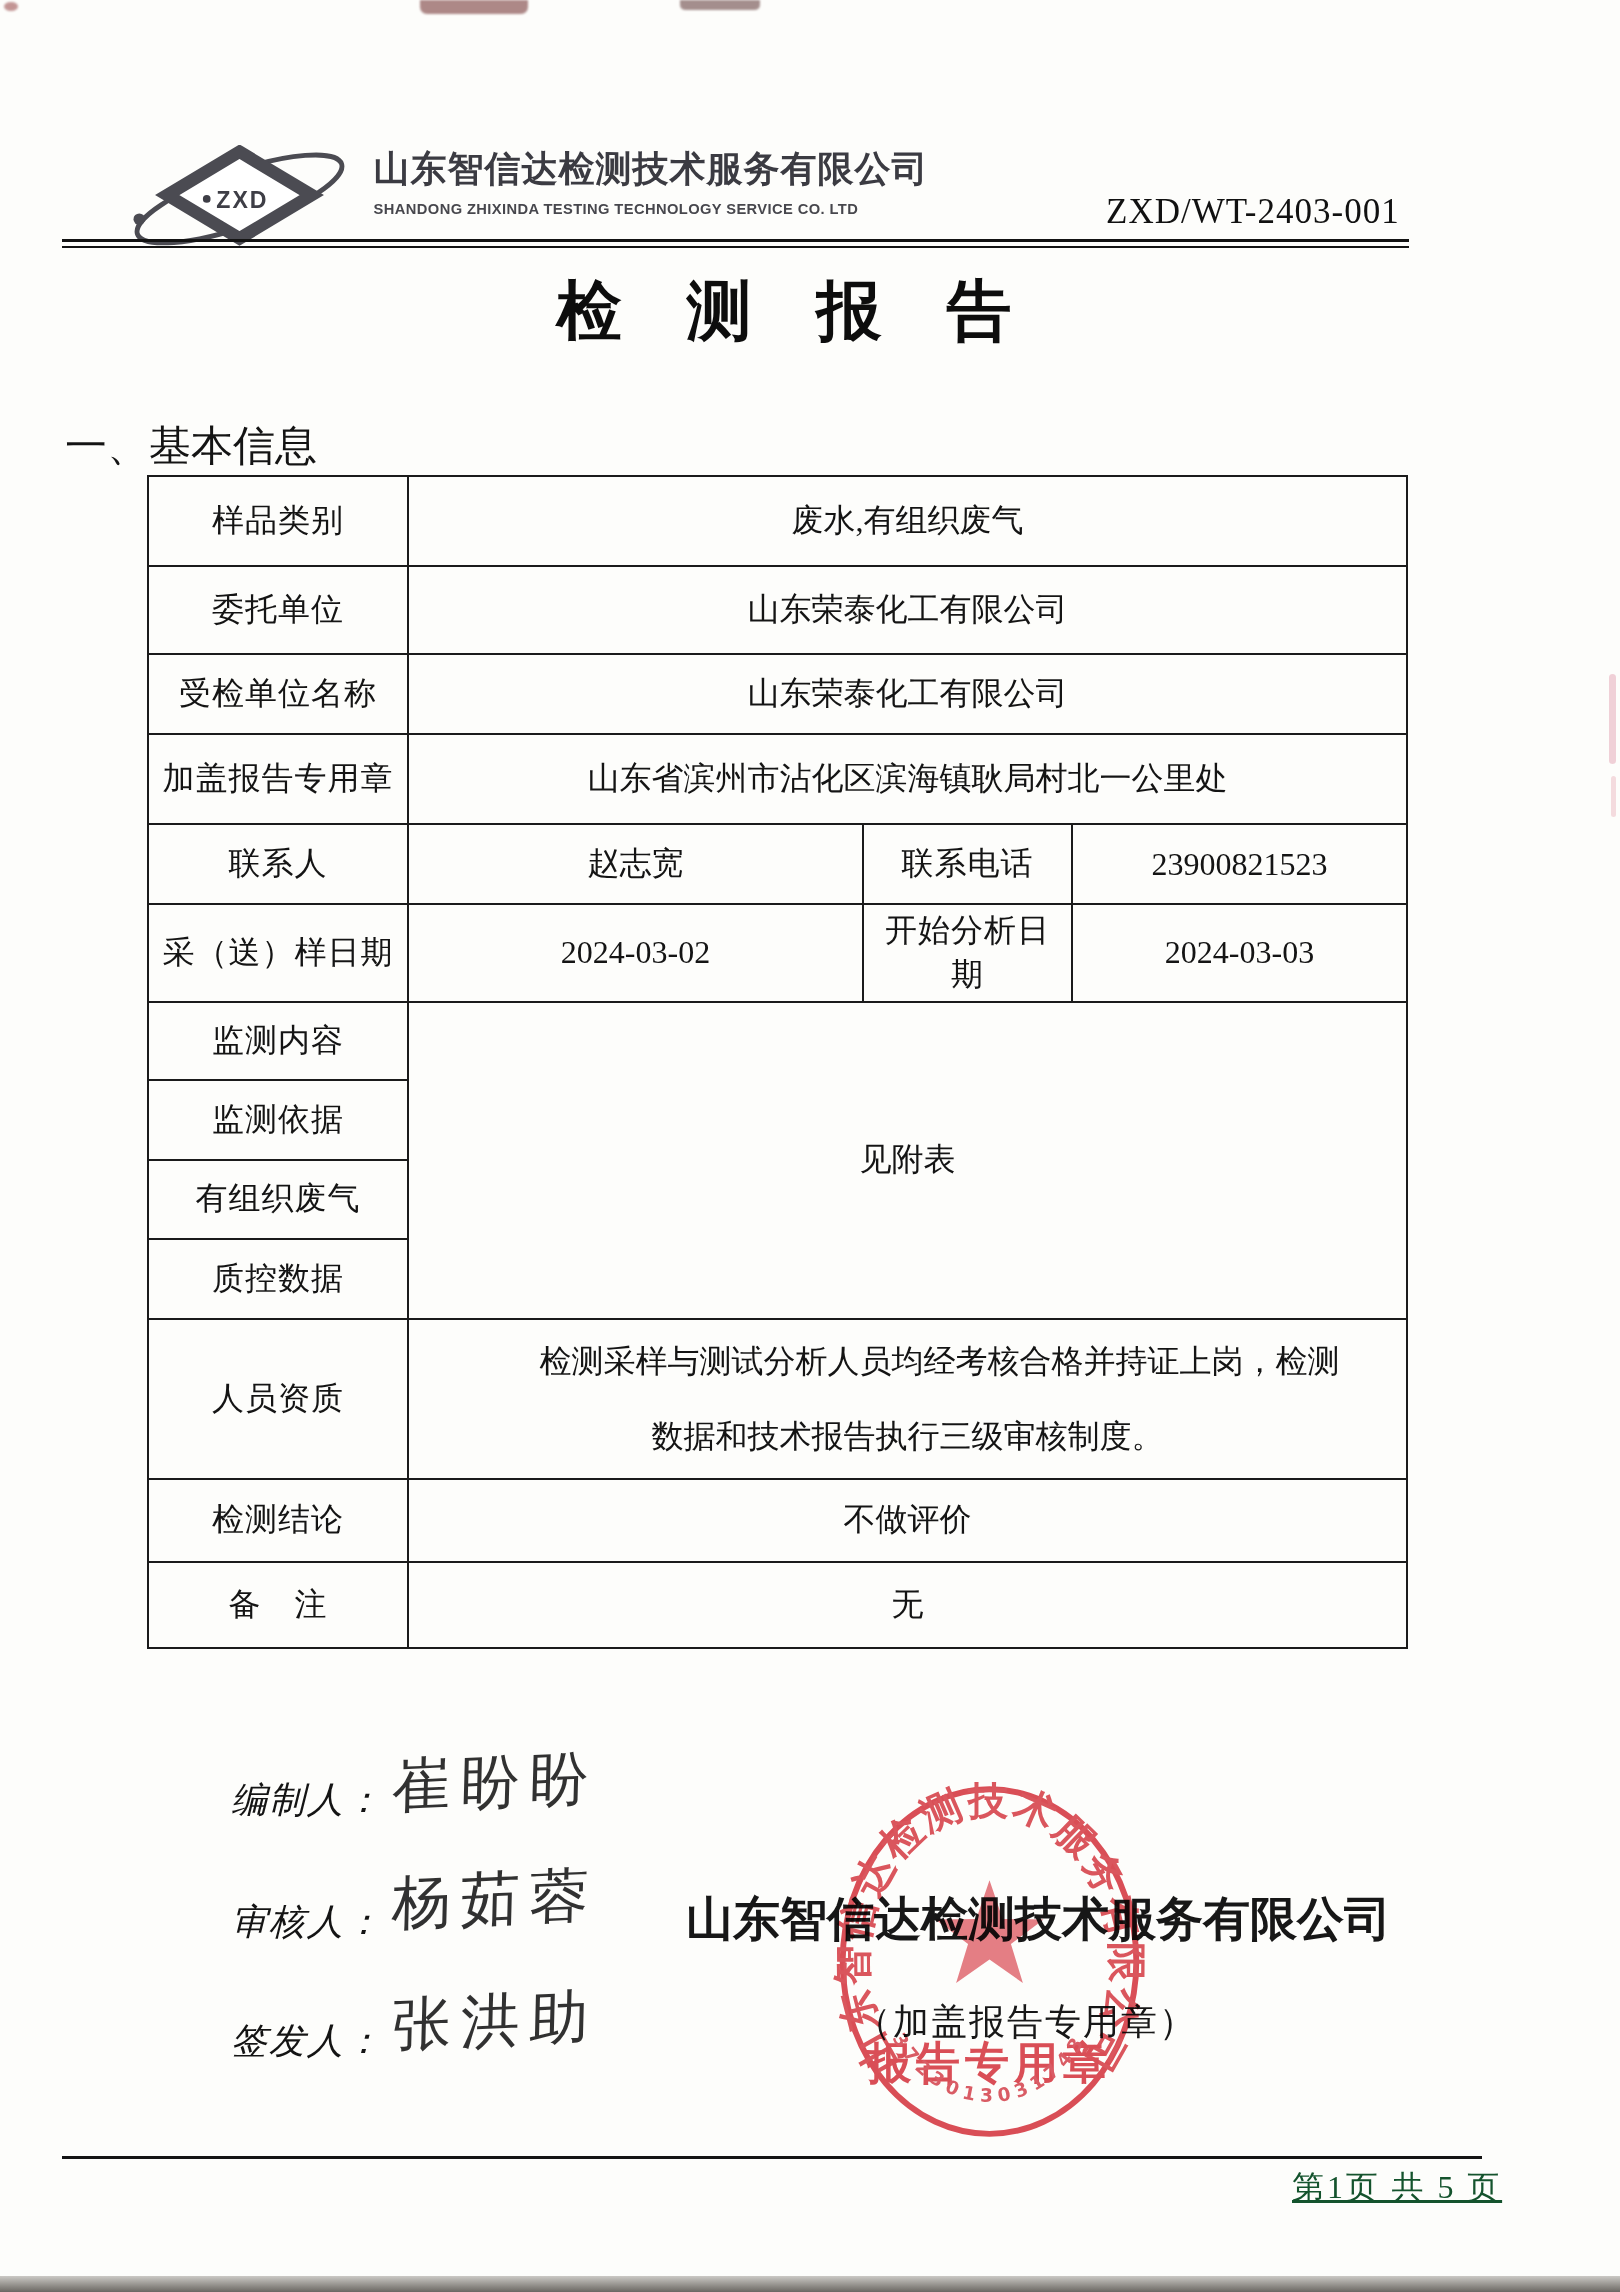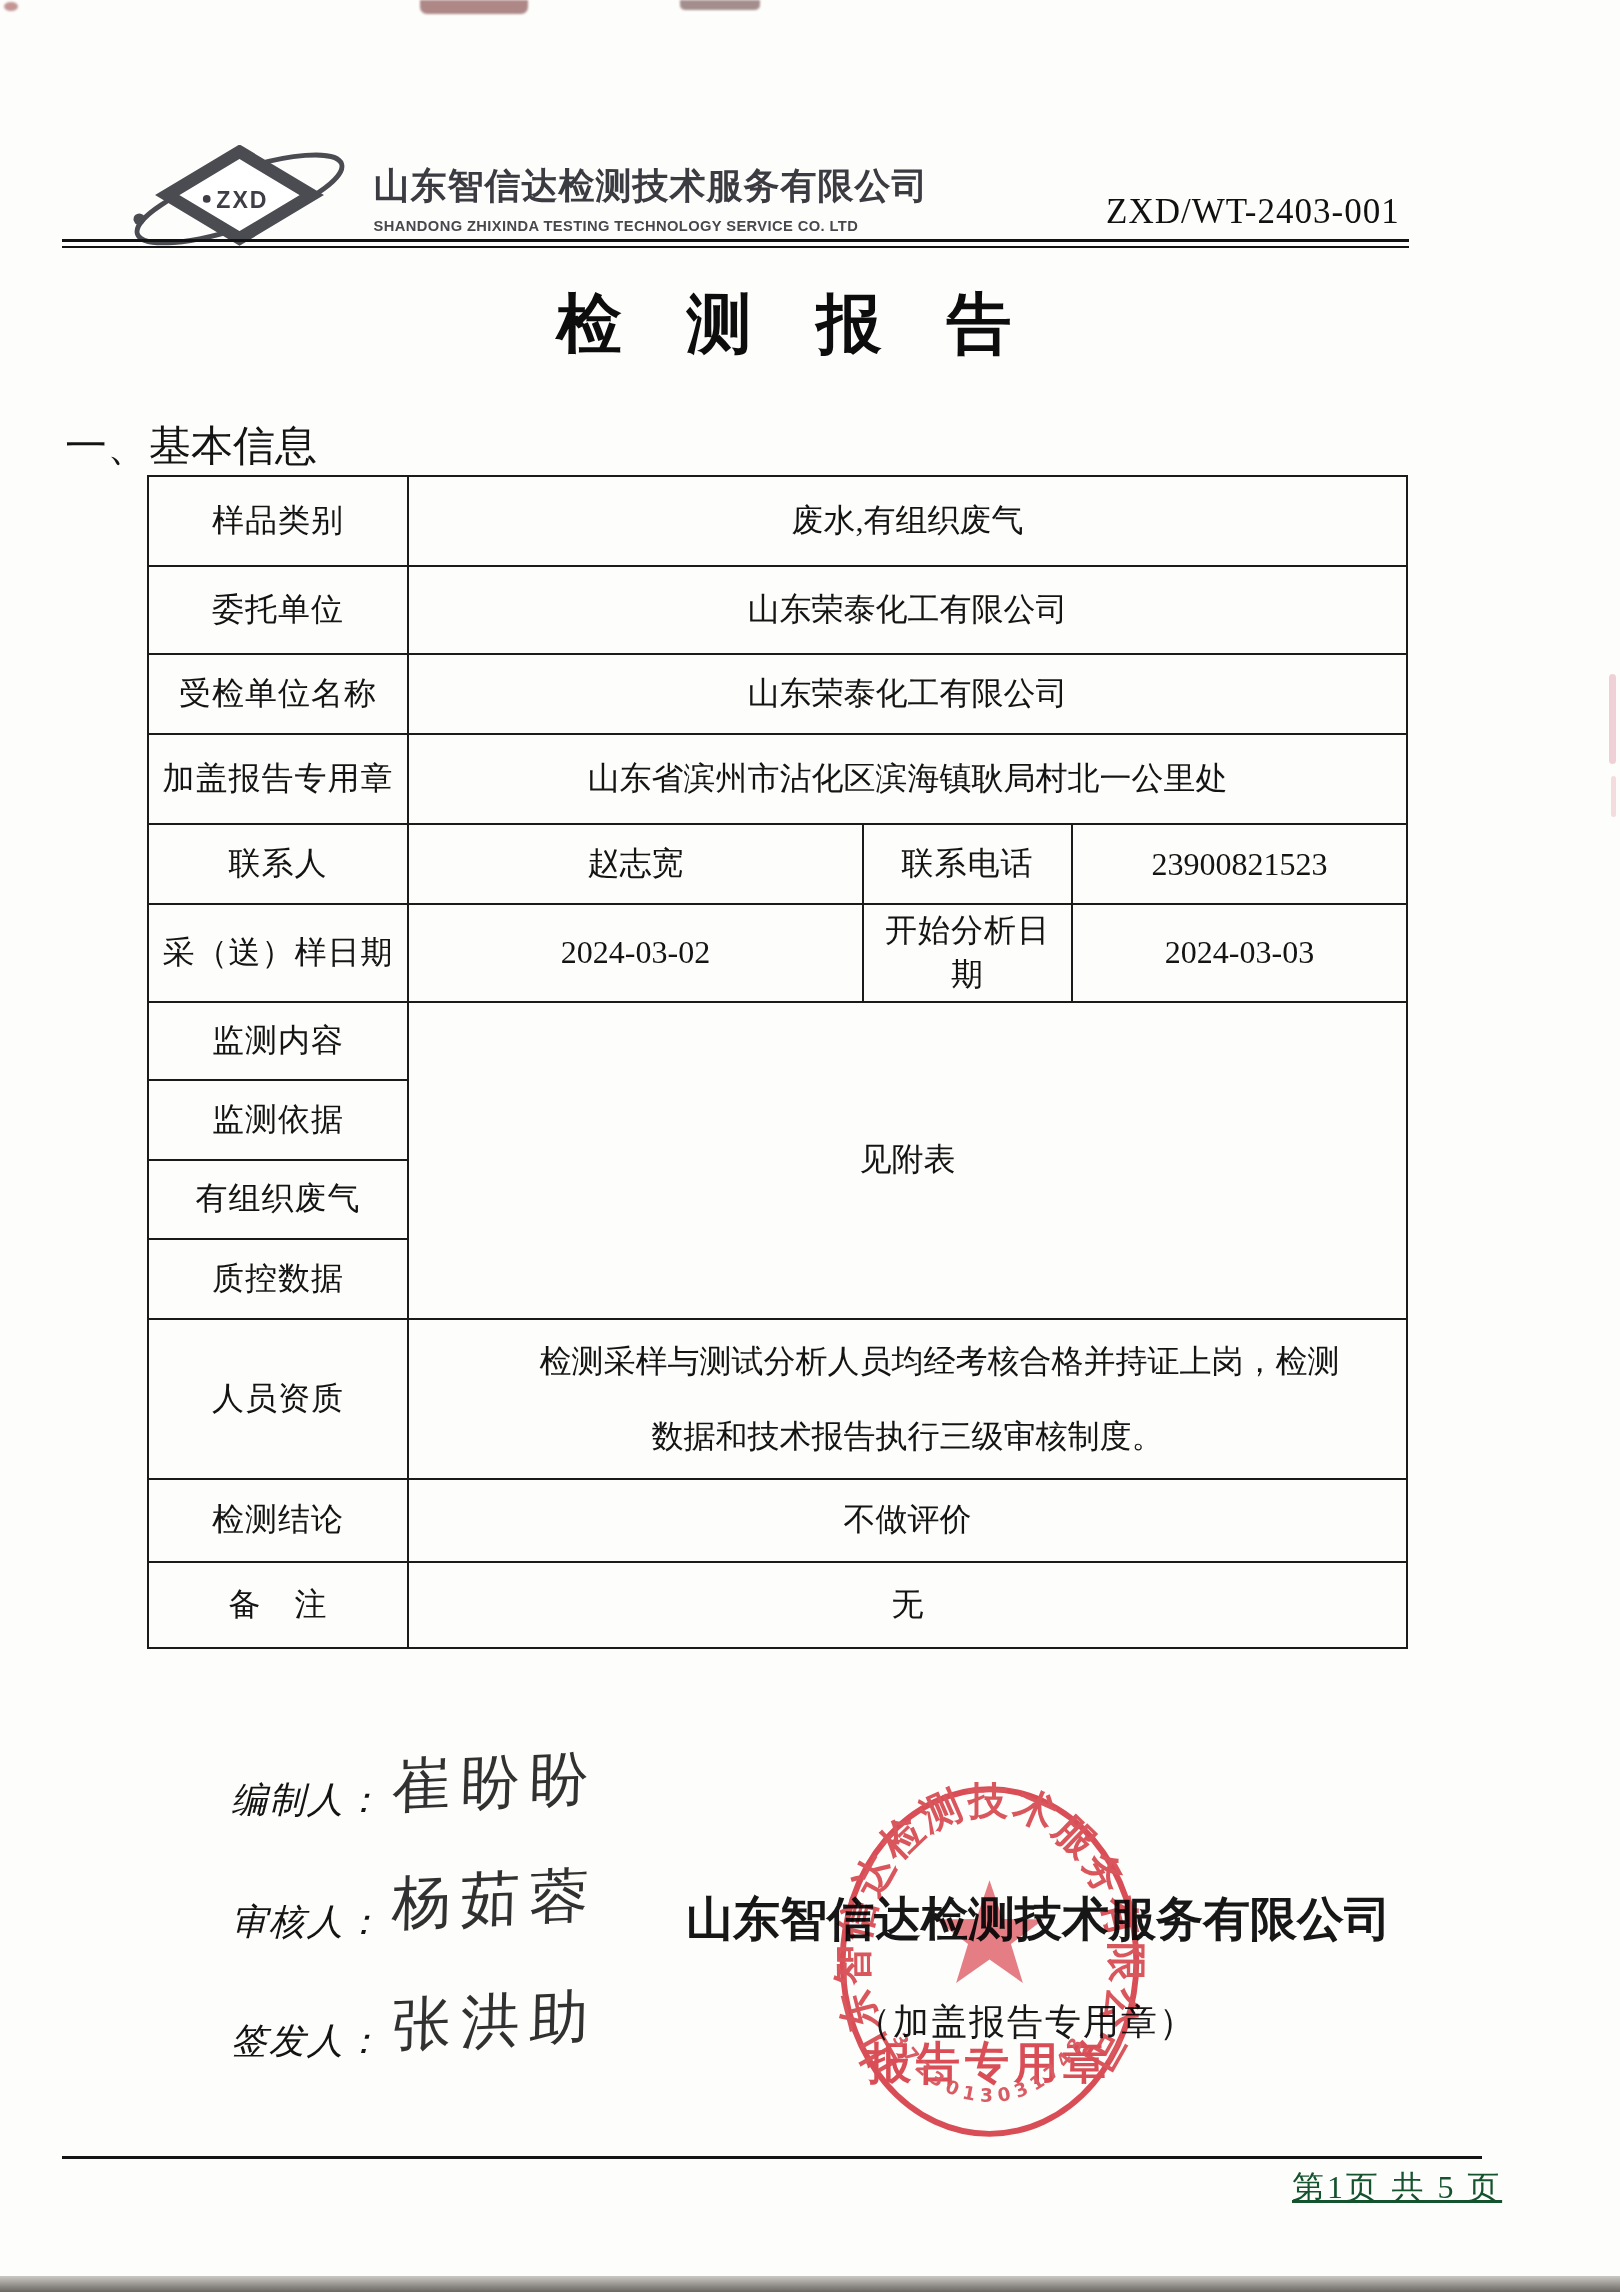--- a/index.html
+++ b/index.html
@@ -3,34 +3,34 @@
 <meta charset="utf-8">
 <style>
   * { margin:0; padding:0; box-sizing:border-box; }
   html,body { background:#e8e8e8; }
   .page {
     position:relative; width:1620px; height:2293px; margin:0 auto;
     background:#fdfdfb; overflow:hidden;
     font-family:"Liberation Serif","DejaVu Serif",serif; color:#161616;
   }
   
-  .logo-block { position:absolute; left:123px; top:145px; display:flex; align-items:center; gap:17.6px; }
+  .logo-block { position:absolute; left:123px; top:145px; display:flex; gap:17.6px; }
   .logo-mark { width:233px; height:106px; }
   .logo-text .cn {
     font-family:"Liberation Sans","DejaVu Sans",sans-serif; font-weight:700;
     font-size:36px; letter-spacing:1px; color:#3b3b42; white-space:nowrap;
   }
   .logo-text .en {
     font-family:"Liberation Sans","DejaVu Sans",sans-serif; font-weight:700;
     font-size:14.7px; letter-spacing:0.4px; color:#47474d; margin-top:6.9px; white-space:nowrap;
   }
   .doc-number { position:absolute; left:1106px; top:192px; font-size:35px; letter-spacing:1px; color:#111; }
   .rule-double { position:absolute; left:62px; top:239px; width:1347px; height:8.8px;
     border-top:3.9px solid #131313; border-bottom:2.9px solid #131313; }
-  .title { position:absolute; left:0; top:280px; width:1568px; text-align:center;
+  .title { position:absolute; left:0; top:267px; width:1568px; text-align:center;
     font-size:65px; font-weight:700; color:#0d0d0d; white-space:nowrap; }
   .section { position:absolute; left:65px; top:418px; font-size:42px; font-weight:400; color:#141414; }
   
   table.info-table { position:absolute; left:147px; top:475px; width:1259px;
     border-collapse:collapse; table-layout:fixed; }
   table.info-table td { border:2.9px solid #1b1b1b; font-size:32px; color:#141414;
     text-align:center; vertical-align:middle; padding:3.9px 7.8px; }
   td.lbl { letter-spacing:1px; }
   td.val-left { text-align:left; padding-left:41px; }
   td.val-para { text-align:left; padding:5.9px 29px; white-space:pre-line;

